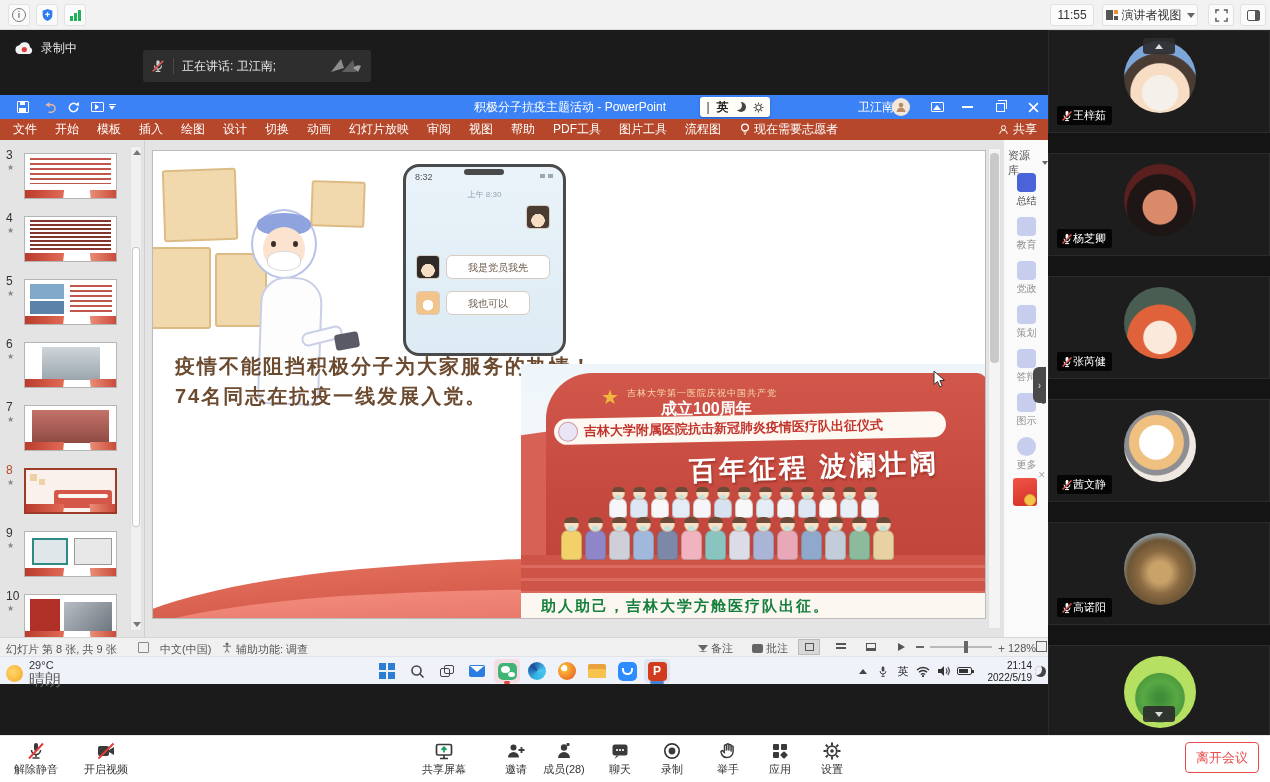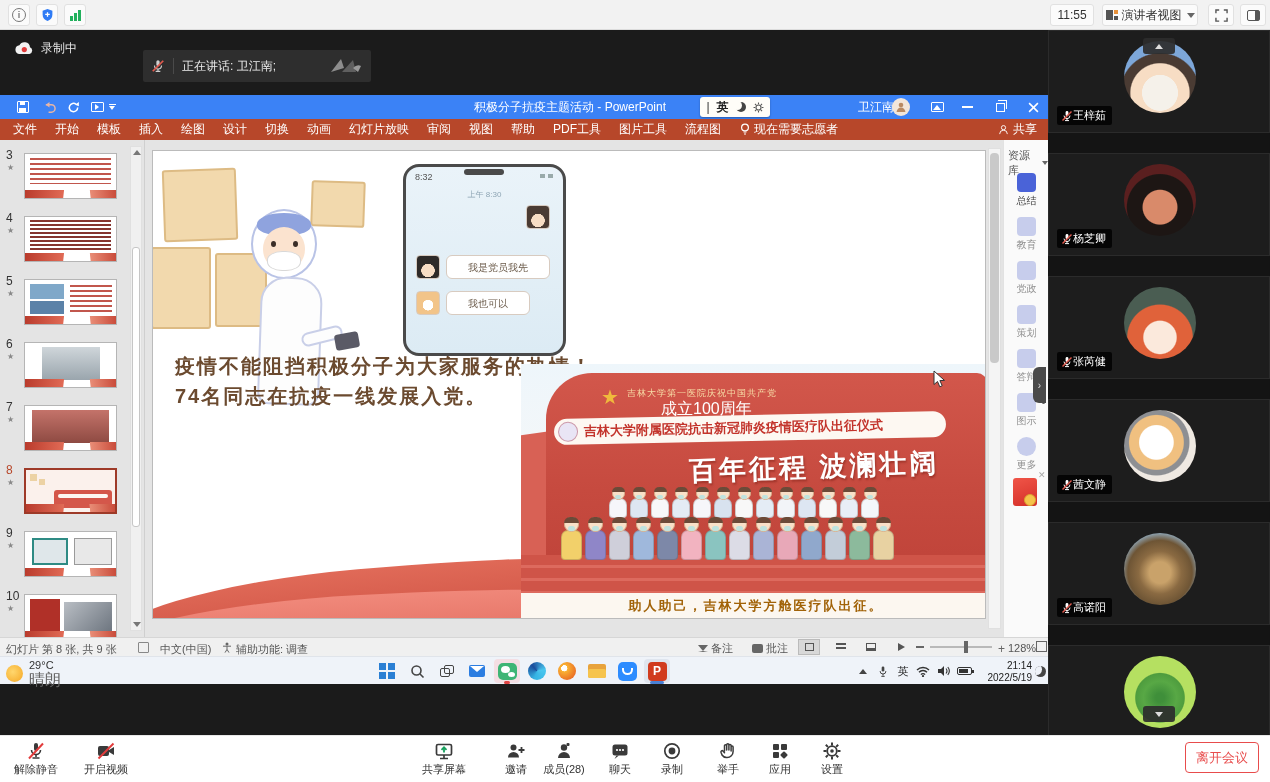--- a/index.html
+++ b/index.html
@@ -335,21 +335,21 @@
           <div style="position:absolute;left:0;top:388px;width:410px;height:81px;overflow:hidden">
             <div style="position:absolute;left:-50px;top:30px;width:520px;height:120px;background:linear-gradient(180deg,#e06a58,#c13f33);border-radius:100% 100% 0 0/90% 30% 0 0;transform:rotate(-5deg)"></div>
             <div style="position:absolute;left:-60px;top:56px;width:540px;height:120px;background:linear-gradient(180deg,#f0887a,#d35144);border-radius:100% 100% 0 0/80% 26% 0 0;transform:rotate(-3deg)"></div>
           </div>
 
           <div style="position:absolute;left:368px;top:213px;width:466px;height:256px;background:linear-gradient(180deg,#eef6fb,#fdf8f4)"></div>
           <div style="position:absolute;left:368px;top:280px;width:60px;height:130px;background:#d86155;transform:skewY(-8deg)"></div>
           <div style="position:absolute;left:393px;top:222px;width:441px;height:195px;background:linear-gradient(180deg,#d2574b,#c64a3f 60%,#c0443a);border-radius:46px 10px 0 0"></div>
           <span style="position:absolute;left:448px;top:234px;font-size:20px;color:#f0b93c">★</span>
           <span style="position:absolute;left:474px;top:236px;font-size:9px;color:#f7dca6;letter-spacing:1px">吉林大学第一医院庆祝中国共产党</span>
-          <span style="position:absolute;left:508px;top:248px;font-size:16px;font-weight:normal;color:#fff">成立100周年</span>
+          <span style="position:absolute;left:508px;top:248px;font-size:16px;font-weight:bold;color:#fff">成立100周年</span>
           <div style="position:absolute;left:401px;top:264px;width:392px;height:26px;background:#fdf8f2;border-radius:13px;transform:rotate(-1.2deg);display:flex;align-items:center;z-index:3">
             <span style="width:20px;height:20px;border-radius:50%;background:#e9e5f5;border:1.5px solid #c9a;margin:0 6px 0 4px"></span>
             <span style="font-size:13px;font-weight:bold;color:#c3342c;white-space:nowrap">吉林大学附属医院抗击新冠肺炎疫情医疗队出征仪式</span>
           </div>
           <span style="position:absolute;left:536px;top:298px;font-size:27px;font-weight:bold;color:#fff;letter-spacing:3px;transform:rotate(-2deg);z-index:3;text-shadow:1px 2px 2px rgba(120,30,20,.5)">百年征程 波澜壮阔</span>
           <div style="position:absolute;left:368px;top:404px;width:466px;height:40px;background:repeating-linear-gradient(180deg,#cf5448 0 10px,#dd6a5e 10px 13px);z-index:2"></div>
           <div style="position:absolute;left:368px;top:442px;width:466px;height:27px;background:#fcf7f0;z-index:2"></div>
           <div class="crowd1" style="position:absolute;left:456px;top:336px;z-index:4">
               <div class="fig">
                 <i></i>
@@ -455,21 +455,21 @@
               </div>
               <div class="fig">
                 <i></i>
                 <b style="background:#8cba9c"></b>
               </div>
               <div class="fig">
                 <i></i>
                 <b style="background:#e8d2a2"></b>
               </div>
             </div>
-          <span style="position:absolute;left:388px;top:446px;width:430px;text-align:center;font-size:13px;font-weight:bold;color:#a16207;letter-spacing:2px;z-index:5">助人助己，吉林大学方舱医疗队出征。</span>
+          <span style="position:absolute;left:388px;top:446px;width:430px;text-align:left;font-size:15px;font-weight:bold;color:#15803d;letter-spacing:2px;z-index:5">助人助己，吉林大学方舱医疗队出征。</span>
         </div>
 
         <div style="position:absolute;left:988px;top:8px;width:13px;height:481px;background:#f4f4f4;border:1px solid #e0e0e0">
           <div style="position:absolute;left:1px;top:4px;width:9px;height:210px;background:#c9c9c9;border-radius:4px"></div>
         </div>
 
         <div class="respanel">
           <div class="flex" style="position:absolute;left:4px;top:8px;gap:3px">
             <span style="font-size:11px;color:#555">资源库</span>
               <span class="caret-d" style="border-left-width:3px;border-right-width:3px;border-top-width:4px"></span>

